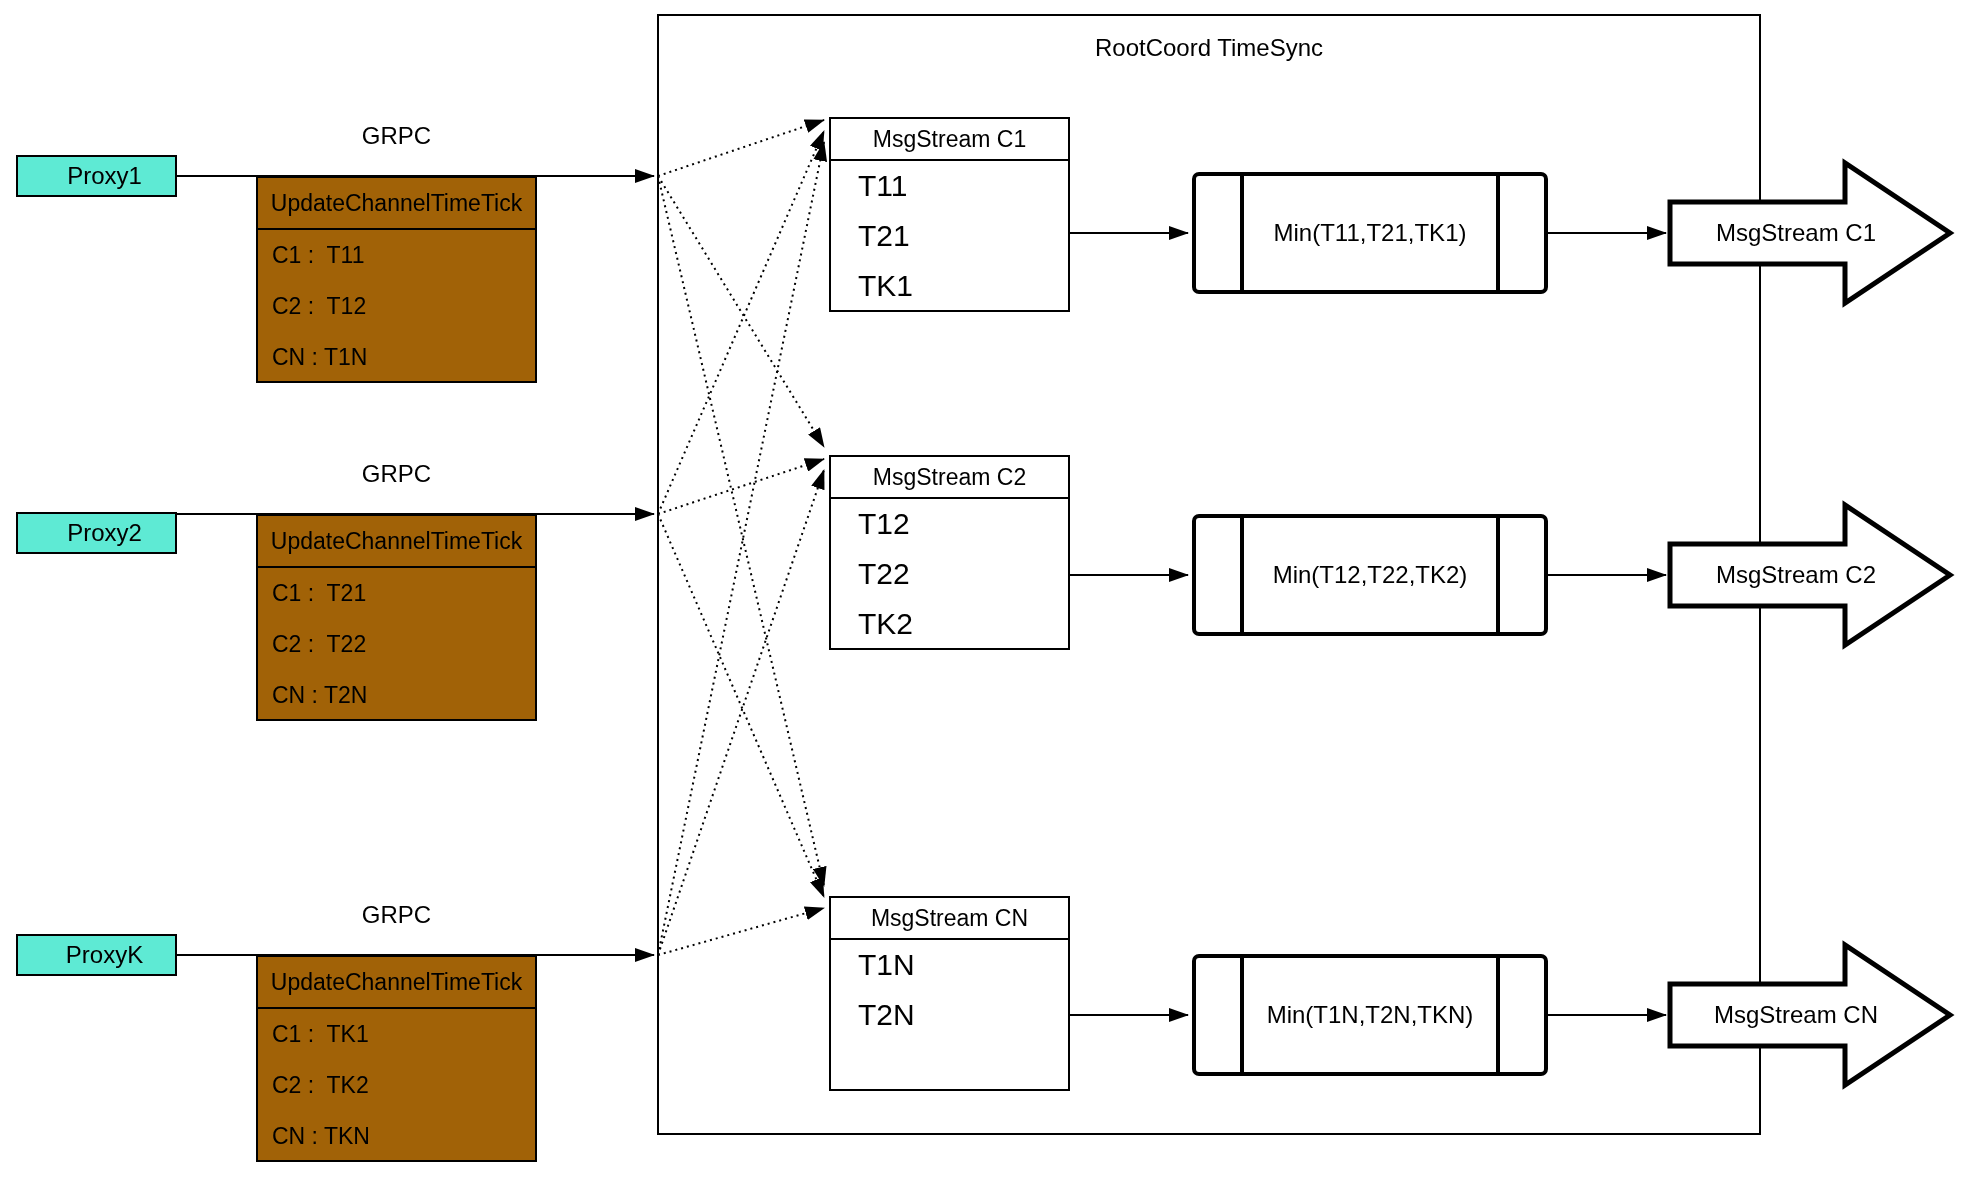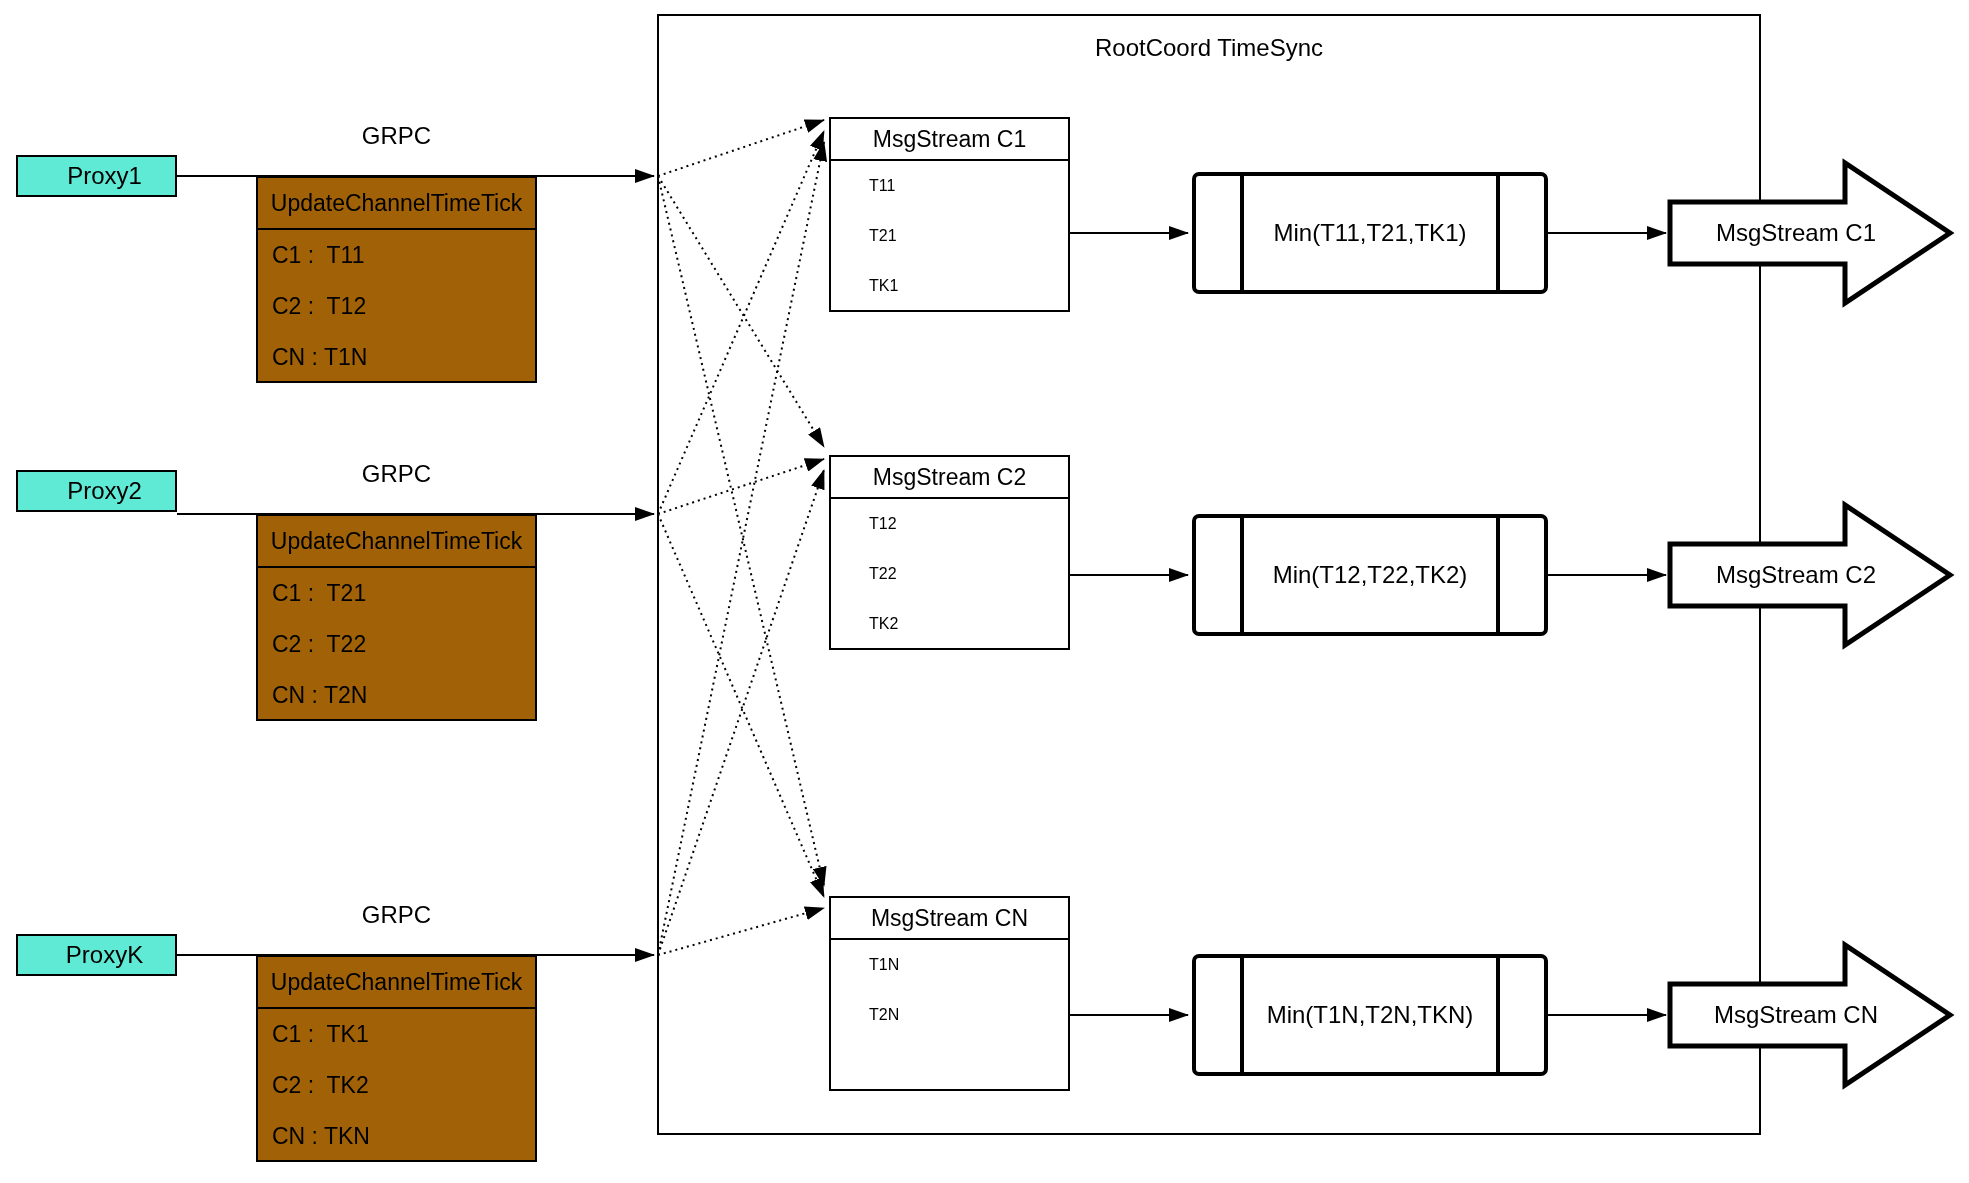--- a/index.html
+++ b/index.html
@@ -44,21 +44,21 @@
     left:829px;width:241px;height:195px;
     border:2px solid #000;background:#fff;z-index:2;
   }
   .stable .hdr{
     height:40px;border-bottom:2px solid #000;
     display:flex;align-items:center;justify-content:center;
     font-size:23px;
   }
   .stable .row{
     height:50px;display:flex;align-items:center;
-    padding-left:13px;font-size:16px;white-space:pre;margin-left:25px;
+    padding-left:27px;font-size:30px;white-space:pre;
   }
   
   .minbox{
     left:1192px;width:356px;height:122px;
     border:4px solid #000;border-radius:7px;background:#fff;
     display:flex;align-items:center;justify-content:center;
     font-size:24px;z-index:2;
   }
   .minbox .div-l,.minbox .div-r{
     position:absolute;top:0;bottom:0;width:4px;background:#000;
@@ -115,21 +115,21 @@
     <div class="row">TK1</div>
   </div>
 
   <div class="abs minbox" style="top:172px">
     <div class="div-l"></div>
     <div class="div-r"></div>
     <span>Min(T11,T21,TK1)</span>
   </div>
   <div class="abs alabel" style="top:218px">MsgStream C1</div>
 
-  <div class="abs proxy" style="top:470px">
+  <div class="abs proxy" style="top:512px">
     <span>Proxy2</span>
   </div>
   <div class="abs grpc" style="top:459px">GRPC</div>
 
   <div class="abs ptable" style="top:514px">
     <div class="hdr">UpdateChannelTimeTick</div>
     <div class="row">C1 :  T21</div>
     <div class="row">C2 :  T22</div>
     <div class="row">CN : T2N</div>
   </div>

